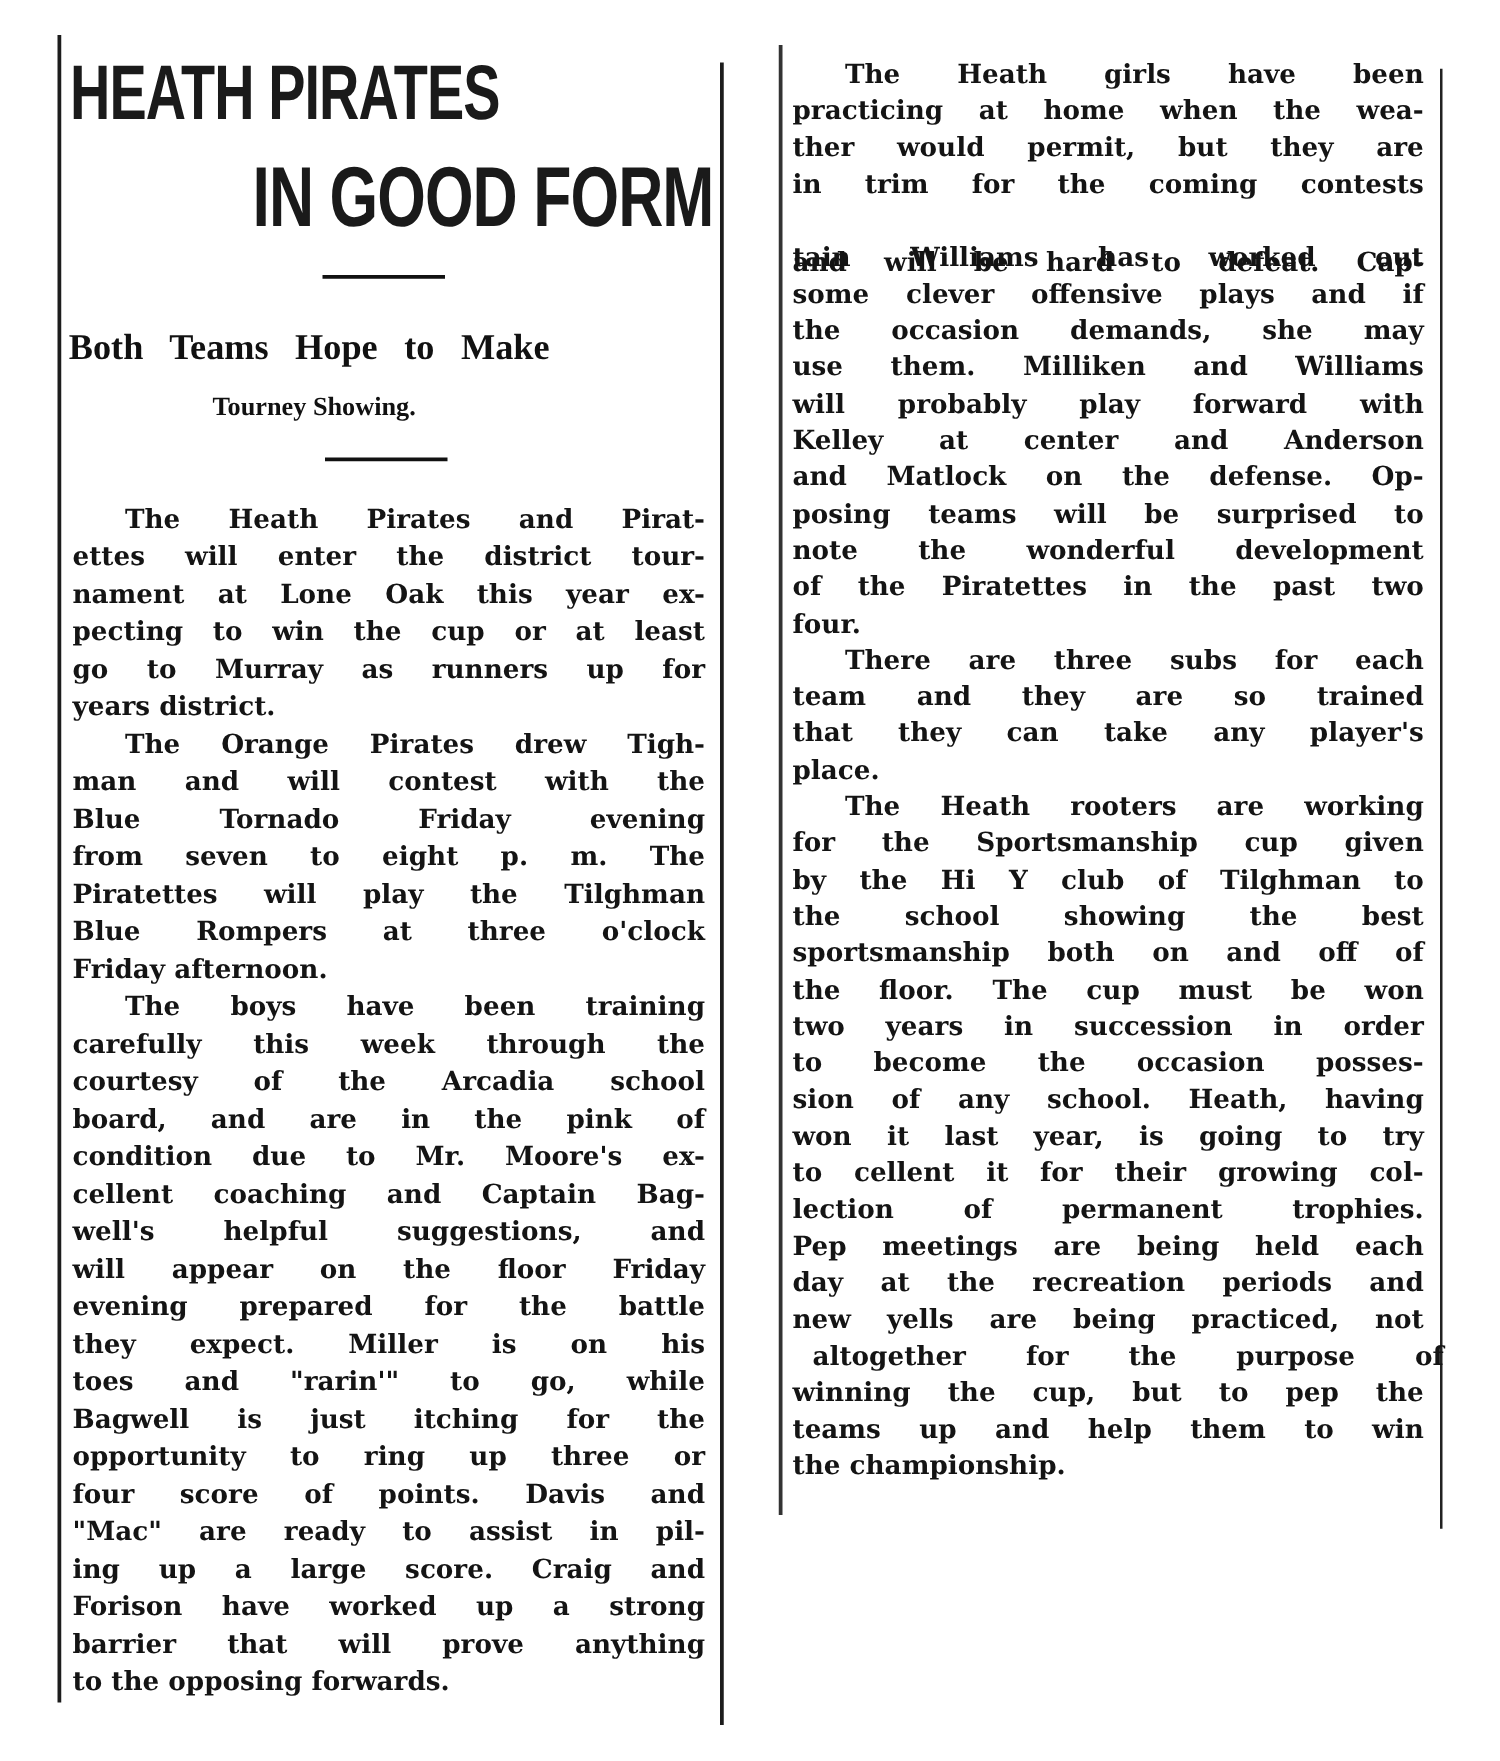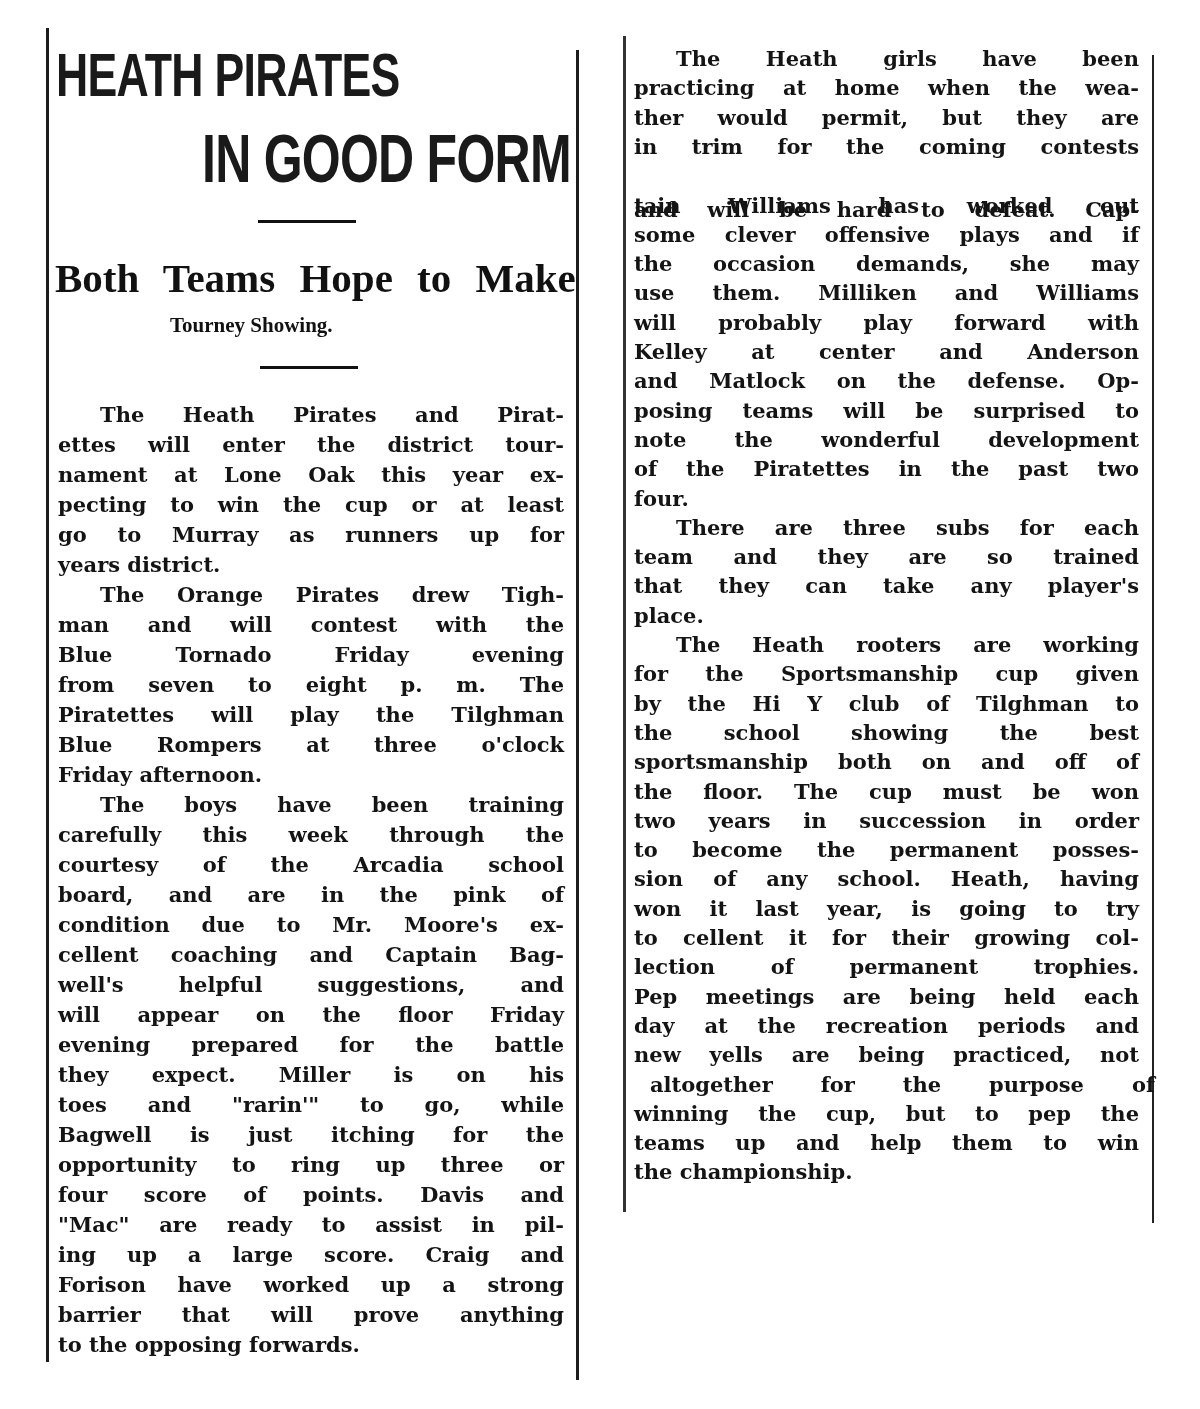--- a/index.html
+++ b/index.html
@@ -44,21 +44,21 @@
 <div class="rule" style="left:46px; top:28px; width:3px; height:1334px;"></div>
 <div class="rule" style="left:576px; top:50px; width:3px; height:1330px;"></div>
 <div class="rule" style="left:623px; top:36px; width:3px; height:1176px; background:#333;"></div>
 <div class="rule" style="left:1152px; top:55px; width:2px; height:1168px; background:#222;"></div>
 
 <div class="headline" style="left:56px; top:40px; font-size:62px; line-height:70px; transform:scaleX(0.72);">HEATH PIRATES</div>
 <div class="headline" style="left:202px; top:120px; font-size:68px; line-height:76px; transform:scaleX(0.735);">IN GOOD FORM</div>
 
 <div class="dash" style="left:258px; top:220px; width:98px;"></div>
 
-<div class="deck" style="left:55px; top:258px; font-size:41px; line-height:40px; word-spacing:14px;">Both Teams Hope to Make</div>
+<div class="deck" style="left:55px; top:258px; font-size:29px; line-height:40px; word-spacing:14px;">Both Teams Hope to Make</div>
 <div class="deck" style="left:170px; top:305px; font-size:21px; line-height:40px;">Tourney Showing.</div>
 
 <div class="dash" style="left:260px; top:366px; width:98px;"></div>
 
 <div id="left-col">
     <div class="line indent" style="left: 58px; width: 506px; top: 402px; white-space: normal;">The Heath Pirates and Pirat-</div>
     <div class="line" style="left: 58px; width: 506px; top: 432px; white-space: normal;">ettes will enter the district tour-</div>
     <div class="line" style="left: 58px; width: 506px; top: 462px; white-space: normal;">nament at Lone Oak this year ex-</div>
     <div class="line" style="left: 58px; width: 506px; top: 492px; white-space: normal;">pecting to win the cup or at least</div>
     <div class="line" style="left: 58px; width: 506px; top: 522px; white-space: normal;">go to Murray as runners up for</div>
@@ -111,21 +111,21 @@
     <div class="line" style="left: 634px; width: 505px; top: 544.1px; white-space: normal;">team and they are so trained</div>
     <div class="line" style="left: 634px; width: 505px; top: 573.4px; white-space: normal;">that they can take any player's</div>
     <div class="line last" style="left: 634px; width: 505px; top: 602.7px; white-space: normal;">place.</div>
     <div class="line indent" style="left: 634px; width: 505px; top: 632px; white-space: normal;">The Heath rooters are working</div>
     <div class="line" style="left: 634px; width: 505px; top: 661.3px; white-space: normal;">for the Sportsmanship cup given</div>
     <div class="line" style="left: 634px; width: 505px; top: 690.6px; white-space: normal;">by the Hi Y club of Tilghman to</div>
     <div class="line" style="left: 634px; width: 505px; top: 719.9px; white-space: normal;">the school showing the best</div>
     <div class="line" style="left: 634px; width: 505px; top: 749.2px; white-space: normal;">sportsmanship both on and off of</div>
     <div class="line" style="left: 634px; width: 505px; top: 778.5px; white-space: normal;">the floor. The cup must be won</div>
     <div class="line" style="left: 634px; width: 505px; top: 807.8px; white-space: normal;">two years in succession in order</div>
-    <div class="line" style="left: 634px; width: 505px; top: 837.1px; white-space: normal;">to become the permanent posses-</div>
+    <div class="line" style="left: 634px; width: 505px; top: 837.1px; white-space: normal;">to become the occasion posses-</div>
     <div class="line" style="left: 634px; width: 505px; top: 866.4px; white-space: normal;">sion of any school. Heath, having</div>
     <div class="line" style="left: 634px; width: 505px; top: 895.7px; white-space: normal;">won it last year, is going to try</div>
     <div class="line" style="left: 634px; width: 505px; top: 925px; white-space: normal;">to cellent it for their growing col-</div>
     <div class="line" style="left: 634px; width: 505px; top: 954.3px; white-space: normal;">lection of permanent trophies.</div>
     <div class="line" style="left: 634px; width: 505px; top: 983.6px; white-space: normal;">Pep meetings are being held each</div>
     <div class="line" style="left: 634px; width: 505px; top: 1012.9px; white-space: normal;">day at the recreation periods and</div>
     <div class="line" style="left: 634px; width: 505px; top: 1042.2px; white-space: normal;">new yells are being practiced, not</div>
     <div class="line" style="left: 650px; width: 505px; top: 1071.5px; white-space: normal;">altogether for the purpose of</div>
     <div class="line" style="left: 634px; width: 505px; top: 1100.8px; white-space: normal;">winning the cup, but to pep the</div>
     <div class="line" style="left: 634px; width: 505px; top: 1130.1px; white-space: normal;">teams up and help them to win</div>

